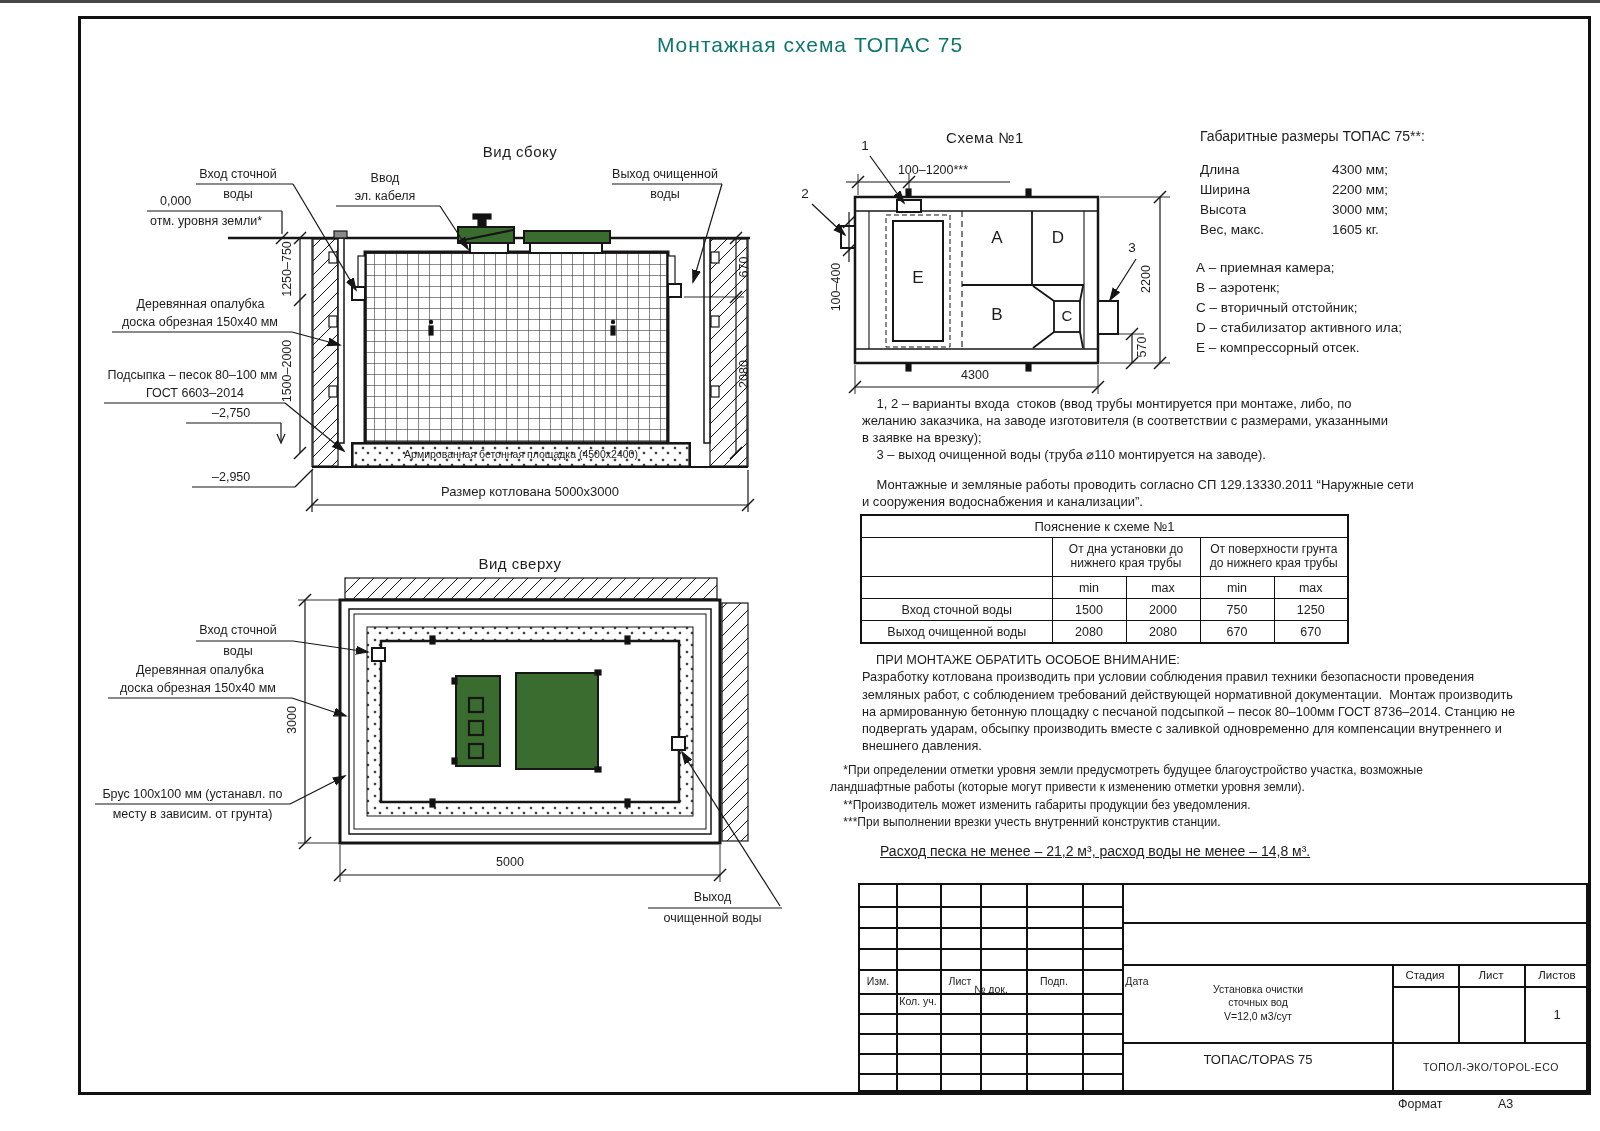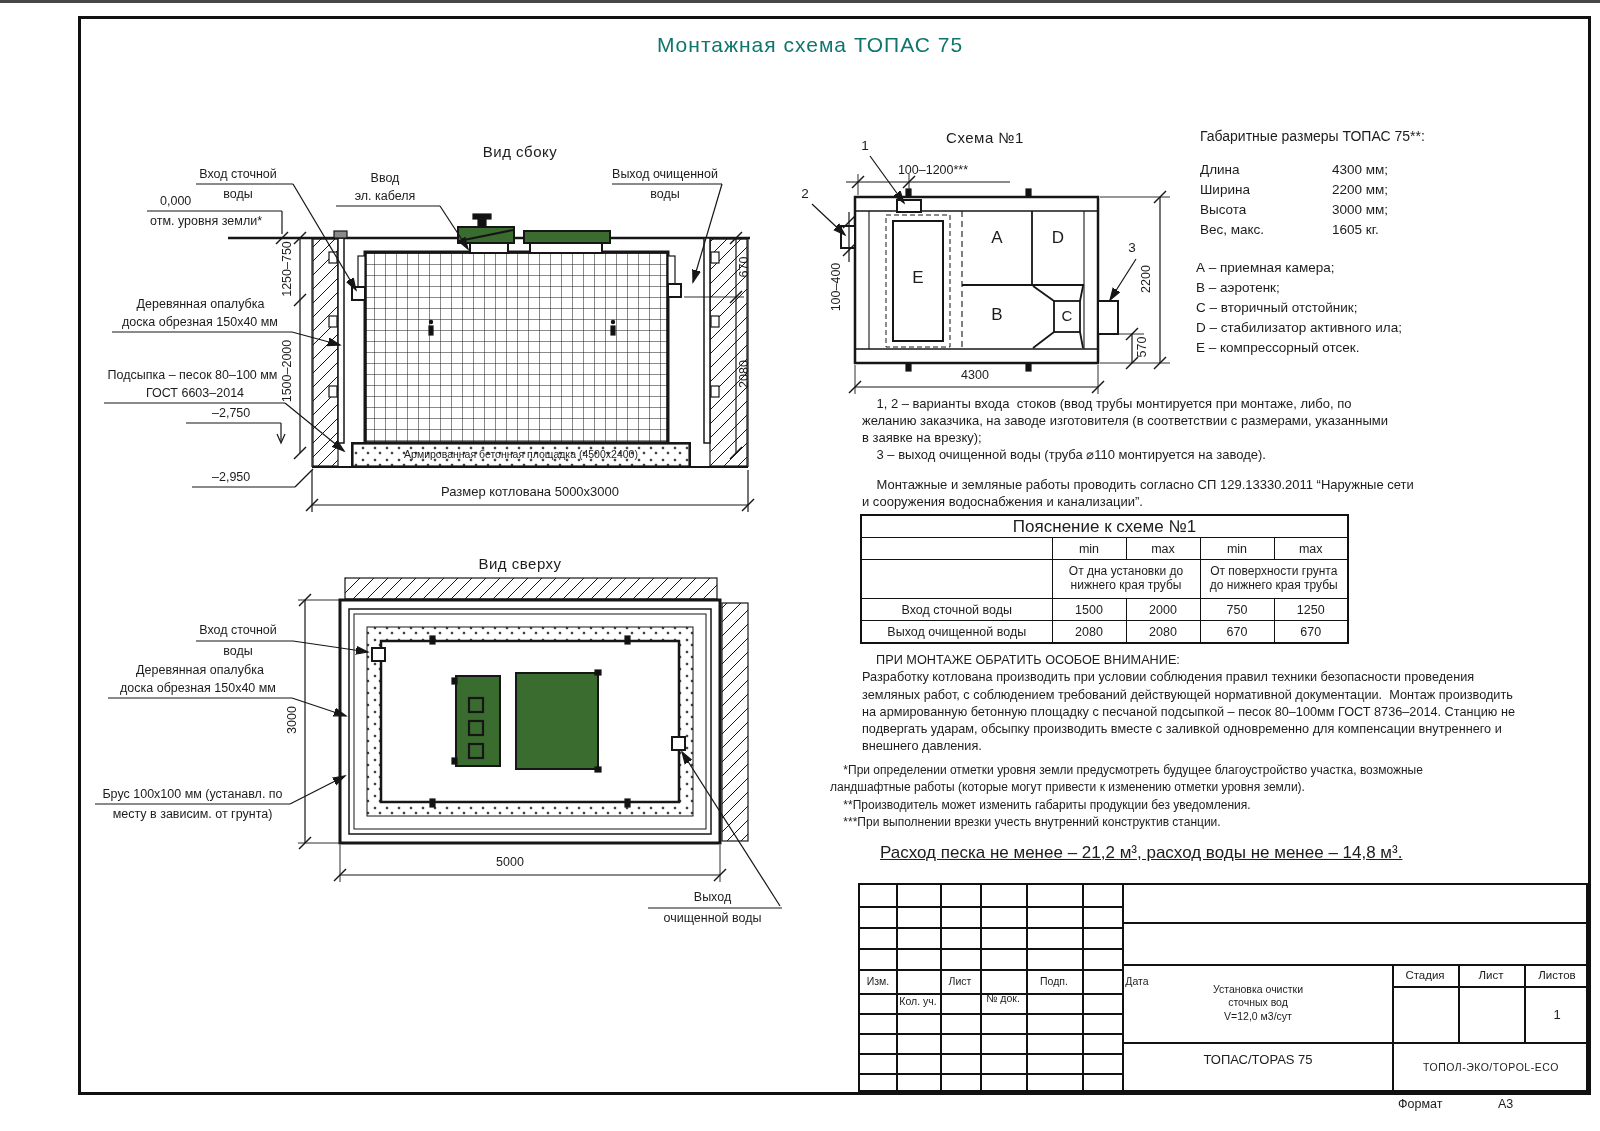--- a/index.html
+++ b/index.html
@@ -323,35 +323,35 @@
   <table class="xtable">
     <colgroup>
         <col style="width:191px">
         <col style="width:74px">
         <col style="width:74px">
         <col style="width:74px">
         <col style="width:74px">
       </colgroup>
     <tbody>
         <tr>
-          <td colspan="5" style="font-size:17px;">Пояснение к схеме №1</td>
+          <td colspan="5" style="font-size:13px;">Пояснение к схеме №1</td>
         </tr>
+    <tr>
+      <td></td>
+      <td colspan="2" class="grp">От дна установки до
+нижнего края трубы</td>
+      <td colspan="2" class="grp">От поверхности грунта
+до нижнего края трубы</td>
+    </tr>
     <tr>
       <td></td>
       <td>min</td>
       <td>max</td>
       <td>min</td>
       <td>max</td>
-    </tr>
-    <tr>
-      <td></td>
-      <td colspan="2" class="grp">От дна установки до
-нижнего края трубы</td>
-      <td colspan="2" class="grp">От поверхности грунта
-до нижнего края трубы</td>
     </tr>
     <tr>
       <td>Вход сточной воды</td>
       <td>1500</td>
       <td>2000</td>
       <td>750</td>
       <td>1250</td>
     </tr>
     <tr>
       <td>Выход очищенной воды</td>
@@ -366,21 +366,21 @@
   <div class="t ml" style="left:862px;top:652px;width:690px;white-space:pre-line;font-size:12.7px;line-height:17.3px;">&nbsp;&nbsp;&nbsp;&nbsp;ПРИ МОНТАЖЕ ОБРАТИТЬ ОСОБОЕ ВНИМАНИЕ:
 Разработку котлована производить при условии соблюдения правил техники безопасности проведения
 земляных работ, с соблюдением требований действующей нормативной документации.&nbsp; Монтаж производить
 на армированную бетонную площадку с песчаной подсыпкой – песок 80–100мм ГОСТ 8736–2014. Станцию не
 подвергать ударам, обсыпку производить вместе с заливкой одновременно для компенсации внутреннего и
 внешнего давления.</div>
   <div class="t ml" style="left:830px;top:762px;width:690px;white-space:pre-line;font-size:12px;line-height:17.3px;">&nbsp;&nbsp;&nbsp;&nbsp;*При определении отметки уровня земли предусмотреть будущее благоустройство участка, возможные
 ландшафтные работы (которые могут привести к изменению отметки уровня земли).
 &nbsp;&nbsp;&nbsp;&nbsp;**Производитель может изменить габариты продукции без уведомления.
 &nbsp;&nbsp;&nbsp;&nbsp;***При выполнении врезки учесть внутренний конструктив станции.</div>
-  <div class="t" style="left:880px;top:843px;font-size:17px;text-decoration:underline;">Расход песка не менее – 21,2 м³, расход воды не менее – 14,8 м³.</div>
+  <div class="t" style="left:880px;top:843px;font-size:14px;text-decoration:underline;">Расход песка не менее – 21,2 м³, расход воды не менее – 14,8 м³.</div>
 
   <div class="stamp">
 
     <div class="vl" style="left:36px;top:0;height:209px;"></div>
     <div class="vl" style="left:80px;top:0;height:209px;"></div>
     <div class="vl" style="left:120px;top:0;height:209px;"></div>
     <div class="vl" style="left:166px;top:0;height:209px;"></div>
     <div class="vl" style="left:222px;top:0;height:209px;"></div>
     <div class="vl" style="left:262px;top:0;height:209px;width:2px;"></div>
 
@@ -390,21 +390,21 @@
     <div class="hl" style="left:0;top:84px;width:262px;height:2px;"></div>
     <div class="hl" style="left:0;top:108px;width:262px;height:2px;"></div>
     <div class="hl" style="left:0;top:128px;width:262px;"></div>
     <div class="hl" style="left:0;top:148px;width:262px;"></div>
     <div class="hl" style="left:0;top:168px;width:262px;"></div>
     <div class="hl" style="left:0;top:188px;width:262px;"></div>
 
     <div class="cell" style="left:0;top:84px;width:36px;height:24px;">Изм.</div>
     <div class="cell" style="left:36px;top:84px;width:44px;height:40px;margin-top:12px;">Кол. уч.</div>
     <div class="cell" style="left:80px;top:84px;width:40px;height:24px;">Лист</div>
-    <div class="cell" style="left:120px;top:84px;width:46px;height:40px;margin-top:9px;">№ док.</div>
+    <div class="cell" style="left:108px;top:84px;width:46px;height:40px;">№ док.</div>
     <div class="cell" style="left:166px;top:84px;width:56px;height:24px;">Подп.</div>
     <div class="cell" style="left:222px;top:84px;width:40px;height:24px;padding-left:35px;">Дата</div>
 
     <div class="hl" style="left:264px;top:37px;width:466px;height:2px;"></div>
     <div class="hl" style="left:264px;top:79px;width:466px;height:2px;"></div>
     <div class="hl" style="left:264px;top:157px;width:466px;height:2px;"></div>
     <div class="vl" style="left:532px;top:79px;height:130px;width:2px;"></div>
     <div class="hl" style="left:532px;top:101px;width:198px;"></div>
     <div class="vl" style="left:598px;top:79px;height:78px;"></div>
     <div class="vl" style="left:664px;top:79px;height:78px;"></div>

